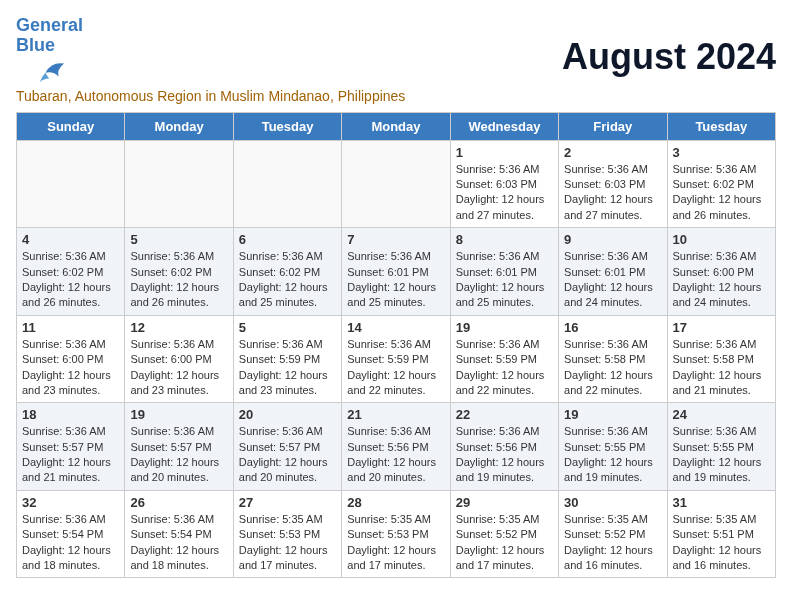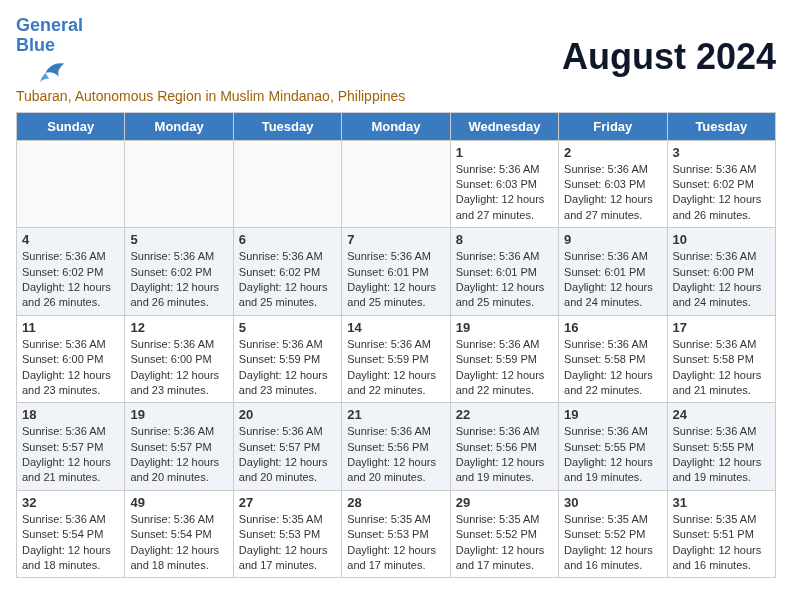--- a/index.html
+++ b/index.html
@@ -304,21 +304,21 @@
       </tr>
       <tr>
         <td>
           <div class="day-number">32</div>
           <div class="day-info" style="white-space: pre-line;">Sunrise: 5:36 AM
 Sunset: 5:54 PM
 Daylight: 12 hours
 and 18 minutes.</div>
         </td>
         <td>
-          <div class="day-number">49</div>
+          <div class="day-number">26</div>
           <div class="day-info" style="white-space: pre-line;">Sunrise: 5:36 AM
 Sunset: 5:54 PM
 Daylight: 12 hours
 and 18 minutes.</div>
         </td>
         <td>
           <div class="day-number">27</div>
           <div class="day-info" style="white-space: pre-line;">Sunrise: 5:35 AM
 Sunset: 5:53 PM
 Daylight: 12 hours

